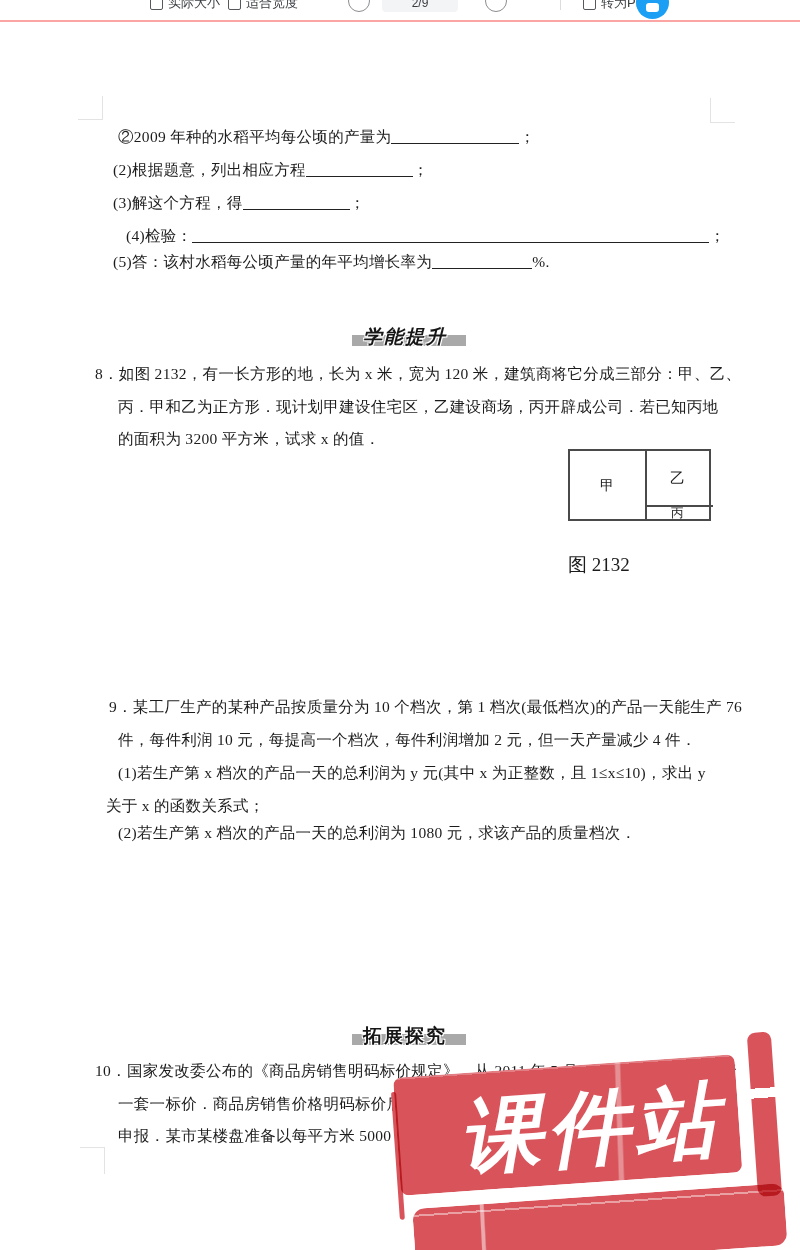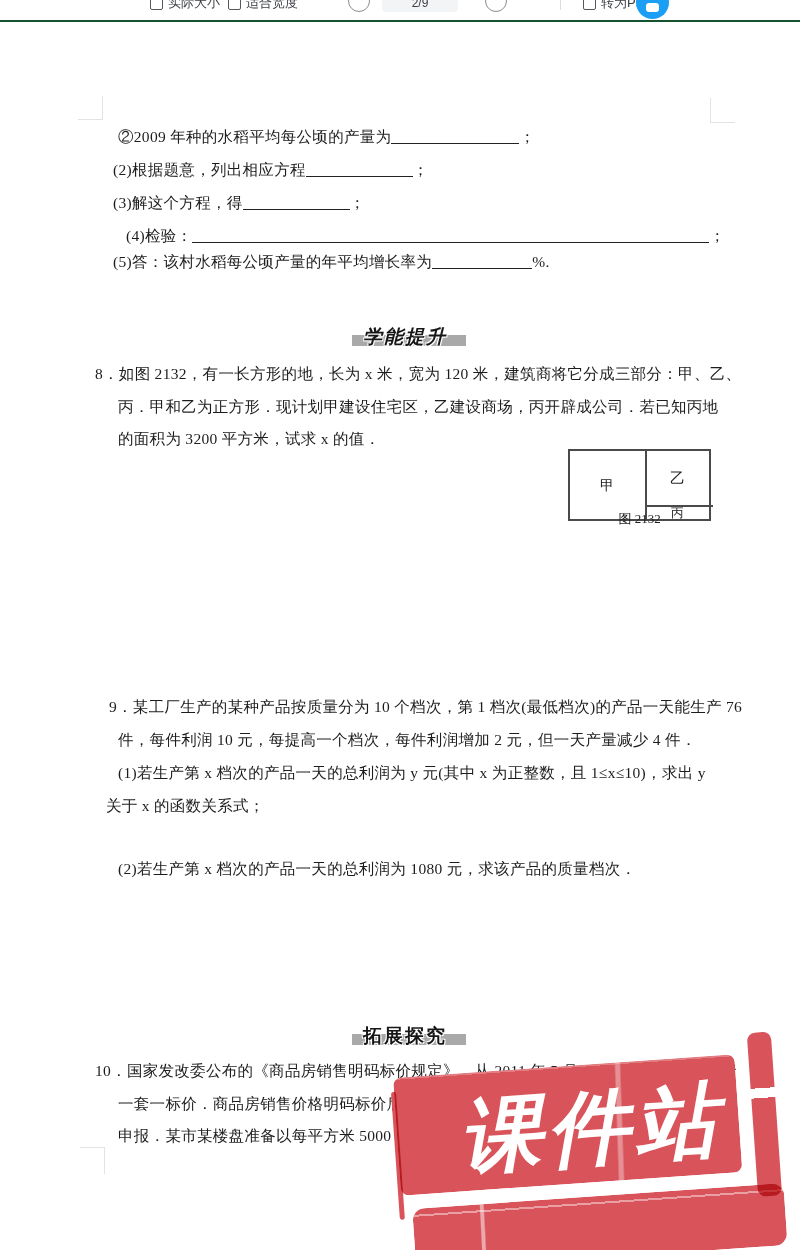--- a/index.html
+++ b/index.html
@@ -5,21 +5,21 @@
   html,body{margin:0;padding:0;}
   body{
     width:800px;height:1250px;position:relative;overflow:hidden;
     background:#ffffff;
     font-family:"Liberation Serif","DejaVu Serif",serif;
     color:#1c1c1c;
   }
   
   .toolbar{
     position:absolute;left:0;top:0;width:800px;height:20px;
-    background:#ffffff;border-bottom:2px solid #14532d;
+    background:#ffffff;border-bottom:2px solid #fca5a5;
     overflow:hidden;z-index:40;
     font-family:"Liberation Sans","DejaVu Sans",sans-serif;
   }
   .tb-item{position:absolute;display:flex;align-items:center;gap:5px;color:#3a3d40;font-size:13px;white-space:nowrap;cursor:pointer;}
   .tb-sqicon{width:11px;height:11px;border:1.5px solid #55585c;border-radius:2px;}
   .tb-circle{position:absolute;width:20px;height:20px;border:1.5px solid #8a8d91;border-radius:50%;background:#fff;}
   .tb-pagebox{
     position:absolute;left:382px;top:-12px;width:76px;height:24px;border-radius:4px;
     background:#f3f4f6;color:#3a3d40;font-size:12px;display:flex;align-items:flex-end;justify-content:center;
     padding-bottom:2px;box-sizing:border-box;
@@ -41,21 +41,21 @@
     position:absolute;left:0;top:0;width:110px;text-align:center;
     font-size:19px;font-weight:bold;color:#161616;letter-spacing:2px;
     font-family:"Liberation Sans","DejaVu Sans",sans-serif;
     text-shadow:-1px -1px 0 #fff,1px -1px 0 #fff,-1px 1px 0 #fff,1px 1px 0 #fff;
   }
   
   .fig{position:absolute;left:568px;top:449px;width:143px;height:72px;border:2px solid #4a4a4a;box-sizing:border-box;z-index:2;background:#fff;}
   .fig .vline{position:absolute;left:75px;top:0;width:2px;height:100%;background:#4a4a4a;}
   .fig .hline{position:absolute;left:77px;top:54px;width:66px;height:2px;background:#4a4a4a;}
   .fig .lab{position:absolute;font-size:14px;color:#1c1c1c;}
-  .fig-caption{position:absolute;left:568px;top:510px;width:143px;text-align:center;font-size:13px;z-index:2;}
+  .fig-caption{position:absolute;left:568px;top:552px;width:143px;text-align:left;font-size:19px;z-index:2;}
   
   .stamp{position:absolute;left:393px;top:1078px;width:400px;height:220px;transform:rotate(-4deg);transform-origin:0 0;z-index:30;pointer-events:none;}
   .stamp .piece{position:absolute;mix-blend-mode:multiply;}
   .stamp .fill{
     left:0;top:0;width:342px;height:118px;border-radius:8px;
     background:
       linear-gradient(92deg,rgba(255,255,255,0) 0 64%,rgba(255,255,255,.35) 64.5% 65.5%,rgba(255,255,255,0) 66%),
       linear-gradient(180deg,rgba(255,255,255,.25) 0 2px,rgba(255,255,255,0) 2px);
     background-color:#d8535a;
   }
@@ -143,21 +143,21 @@
   <span class="lab" style="left:30px;top:26px;">甲</span>
   <span class="lab" style="left:100px;top:18px;font-size:15px;">乙</span>
   <span class="lab" style="left:101px;top:54px;font-size:12.5px;">丙</span>
 </div>
 <div class="fig-caption">图 2132</div>
 
 <div class="line" style="left:95px;top:696px;margin-left:14px;">9．某工厂生产的某种产品按质量分为 10 个档次，第 1 档次(最低档次)的产品一天能生产 76</div>
 <div class="line" style="left:118px;top:729px;">件，每件利润 10 元，每提高一个档次，每件利润增加 2 元，但一天产量减少 4 件．</div>
 <div class="line" style="left:118px;top:762px;">(1)若生产第 x 档次的产品一天的总利润为 y 元(其中 x 为正整数，且 1≤x≤10)，求出 y</div>
 <div class="line" style="left:106px;top:795px;font-family:Liberation Serif, serif;">关于 x 的函数关系式；</div>
-<div class="line" style="left:118px;top:858px;">(2)若生产第 x 档次的产品一天的总利润为 1080 元，求该产品的质量档次．</div>
+<div class="line" style="left:118px;top:822px;">(2)若生产第 x 档次的产品一天的总利润为 1080 元，求该产品的质量档次．</div>
 
 <div class="banner" style="left:350px;top:1023px;">
   <span class="bar"></span>
   <span class="txt">拓展探究</span>
 </div>
 
 <div class="line" style="left:95px;top:1060px;">10．国家发改委公布的《商品房销售明码标价规定》，从 2011 年 5 月 1 日起商品房销售实行</div>
 <div class="line" style="left:118px;top:1093px;">一套一标价．商品房销售价格明码标价后，可以自行降价、打折销售，但涨价必须重新</div>
 <div class="line" style="left:118px;top:1125px;">申报．某市某楼盘准备以每平方米 5000 元的均价对外销售，由于新政策的出台，购房者</div>
 

